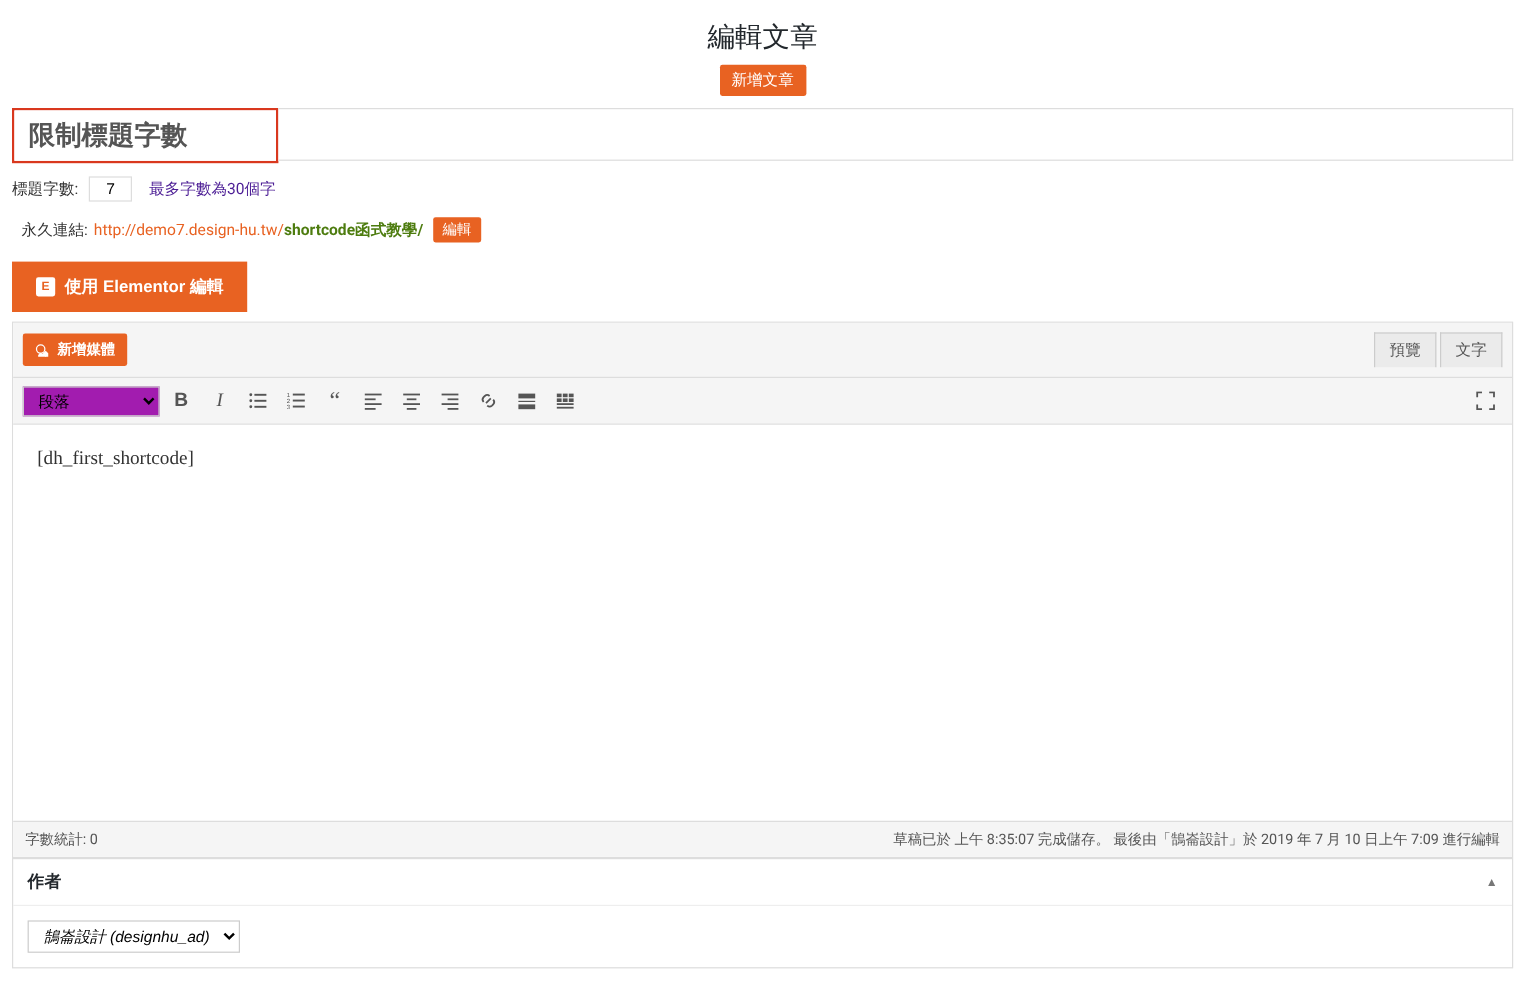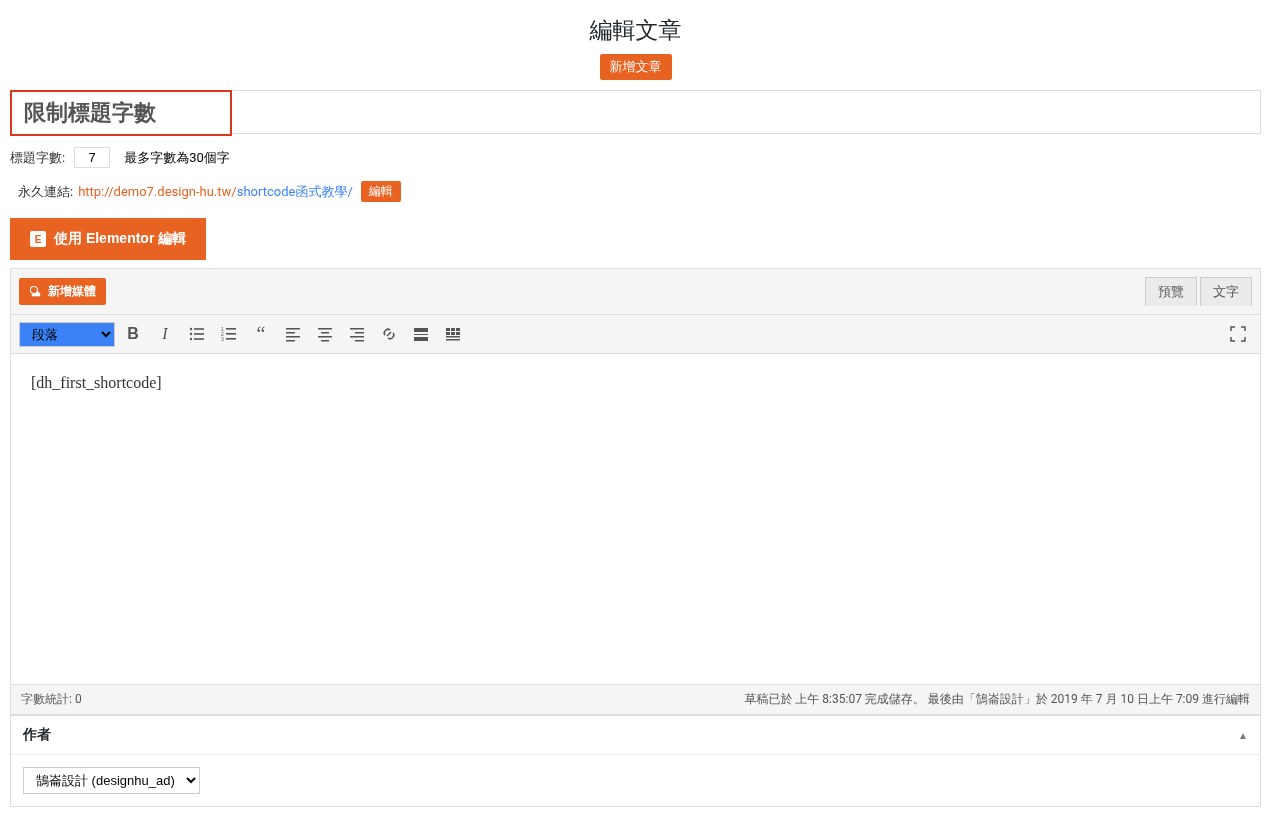--- a/index.html
+++ b/index.html
@@ -77,38 +77,38 @@
     }
     .count-input {
       width: 36px;
       border: 1px solid #ddd;
       padding: 2px 4px;
       text-align: center;
       font-size: 13px;
     }
     .max-count-text {
       margin-left: 5px;
-      color: #000000;
+      color: #4c1d95;
     }
     .permalink-row {
       padding: 8px 0;
       font-size: 13px;
       color: #333;
       display: flex;
       align-items: center;
       gap: 5px;
       flex-wrap: wrap;
       margin-left: 8px;
     }
     .permalink-url {
       color: #e86222;
     }
     .permalink-slug {
-      color: #3b82f6;
-      font-weight: normal;
+      color: #4d7c0f;
+      font-weight: bold;
     }
     .btn-edit-small {
       background: #e86222;
       color: #fff;
       border: none;
       padding: 2px 8px;
       font-size: 12px;
       border-radius: 2px;
       cursor: pointer;
       margin-left: 3px;
@@ -155,21 +155,21 @@
     .btn-add-media {
       background: #e86222;
       color: #fff;
       border: none;
       padding: 5px 10px;
       font-size: 12px;
       font-weight: bold;
       cursor: pointer;
       border-radius: 2px;
       display: inline-flex;
-      align-items: center;
+      align-items: flex-end;
       gap: 5px;
     }
     .editor-tabs {
       display: flex;
       gap: 3px;
       justify-content: space-between;
     }
     .editor-tab {
       padding: 5px 12px;
       font-size: 13px;
@@ -183,23 +183,23 @@
       background: #f5f5f5;
       padding: 5px 8px;
       border-bottom: 1px solid #ddd;
       display: flex;
       align-items: center;
       gap: 4px;
     }
     .format-select {
       padding: 3px 8px;
       border: 1px solid #ccc;
-      background: #3b82f6;
-      font-size: 13px;
-      width: 96px;
+      background: #a21caf;
+      font-size: 13px;
+      width: 114px;
       cursor: pointer;
     }
     .toolbar-btn {
       width: 28px;
       height: 28px;
       border: none;
       background: transparent;
       cursor: pointer;
       display: inline-flex;
       align-items: center;
@@ -247,20 +247,21 @@
     }
     .author-body {
       padding: 12px;
     }
     .author-select {
       padding: 4px 8px;
       border: 1px solid #ccc;
       font-size: 13px;
       background: #fff;
       cursor: pointer;
+      font-style: italic;
     }
     .media-icon-svg {
       width: 14px;
       height: 14px;
     }
   </style>
 </head>
 <body>
 
 <div class="page-header">

